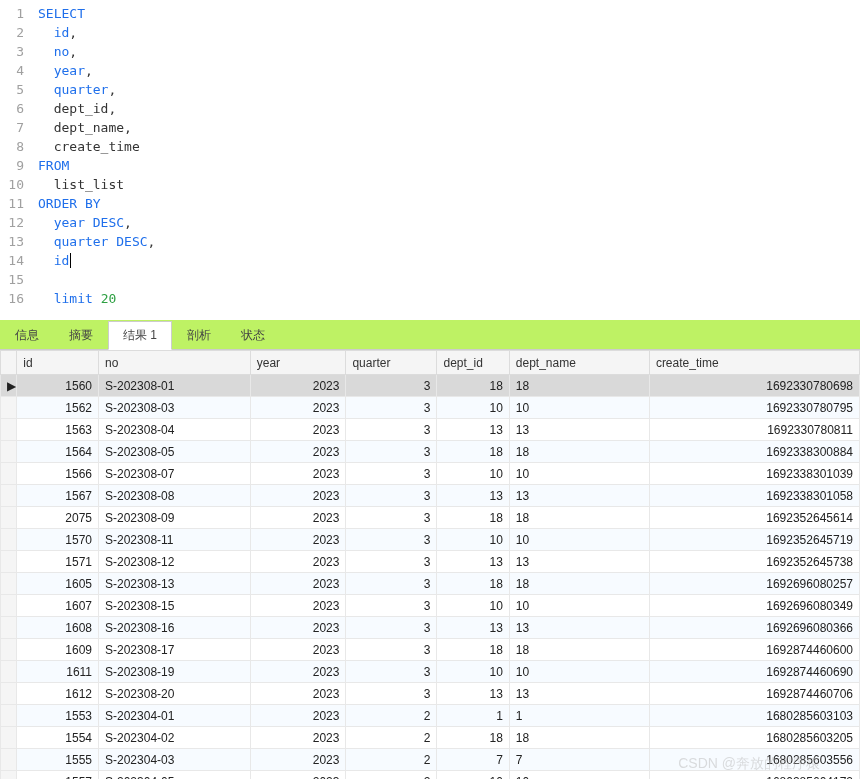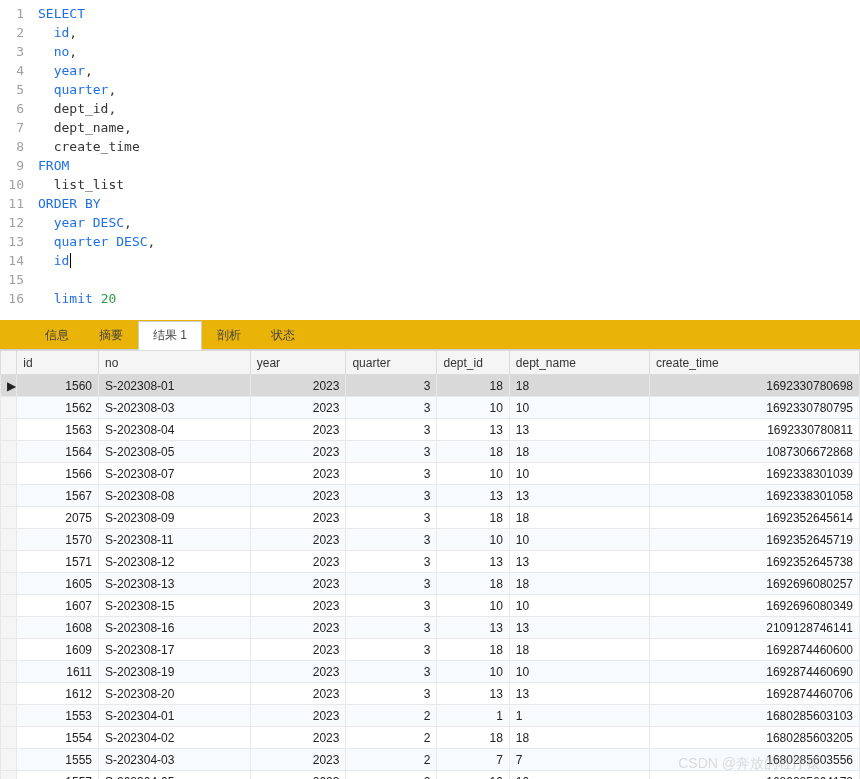--- a/index.html
+++ b/index.html
@@ -7,21 +7,21 @@
   
   .editor { padding: 4px 0; background: #fff; font-family: Consolas, monospace; font-size: 13px; line-height: 19px; }
   .line { display: flex; }
   .gutter { width: 38px; text-align: right; color: #a0a0a0; padding-right: 14px; user-select: none; }
   .code { flex: 1; white-space: pre; }
   .kw { color: #1f6feb; text-align: center; }
   .ident { color: #1f6feb; }
   .dark { color: #333; }
   .num { color: #2ea043; }
   
-  .tabs { display: flex; border-bottom: 1px solid #ccc; margin-top: 8px; background: #eab308; padding-left: 30px; }
+  .tabs { display: flex; border-bottom: 1px solid #ccc; margin-top: 8px; background: #bef264; }
   .tab { padding: 5px 14px; border: 1px solid transparent; border-bottom: none; cursor: pointer; position: relative; top: 1px; color: #444; }
   .tab.active { background: #fff; border: 1px solid #ccc; border-bottom: 1px solid #fff; }
   
   .grid { width: 100%; border-collapse: collapse; table-layout: fixed; }
   .grid th { background: #f5f5f5; border: 1px solid #dcdcdc; padding: 4px 6px; text-align: left; font-weight: normal; color: #333; font-size: 12px; height: 24px; }
   .grid td { border: 1px solid #e8e8e8; padding: 2px 6px; font-size: 12px; height: 22px; color: #222; }
   .grid tbody tr:nth-child(even) { background: #f7fbff; }
   .grid tbody tr.sel td { background: #d9d9d9; }
   .ralign { text-align: right; }
   .row-marker-col { width: 14px; background: #f5f5f5; border: 1px solid #dcdcdc; }
@@ -160,21 +160,21 @@
         <td class="ralign">1692330780811</td>
       </tr>
       <tr>
         <td class="row-marker"></td>
         <td class="ralign">1564</td>
         <td>S-202308-05</td>
         <td class="ralign">2023</td>
         <td class="ralign">3</td>
         <td class="ralign">18</td>
         <td>18</td>
-        <td class="ralign">1087306672868</td>
+        <td class="ralign">1692338300884</td>
       </tr>
       <tr>
         <td class="row-marker"></td>
         <td class="ralign">1566</td>
         <td>S-202308-07</td>
         <td class="ralign">2023</td>
         <td class="ralign">3</td>
         <td class="ralign">10</td>
         <td>10</td>
         <td class="ralign">1692338301039</td>
@@ -240,21 +240,21 @@
         <td class="ralign">1692696080349</td>
       </tr>
       <tr>
         <td class="row-marker"></td>
         <td class="ralign">1608</td>
         <td>S-202308-16</td>
         <td class="ralign">2023</td>
         <td class="ralign">3</td>
         <td class="ralign">13</td>
         <td>13</td>
-        <td class="ralign">2109128746141</td>
+        <td class="ralign">1692696080366</td>
       </tr>
       <tr>
         <td class="row-marker"></td>
         <td class="ralign">1609</td>
         <td>S-202308-17</td>
         <td class="ralign">2023</td>
         <td class="ralign">3</td>
         <td class="ralign">18</td>
         <td>18</td>
         <td class="ralign">1692874460600</td>

